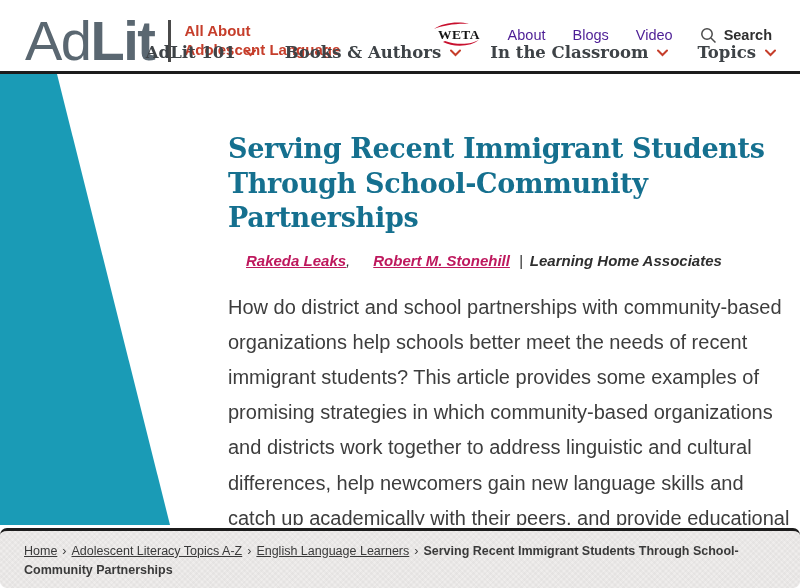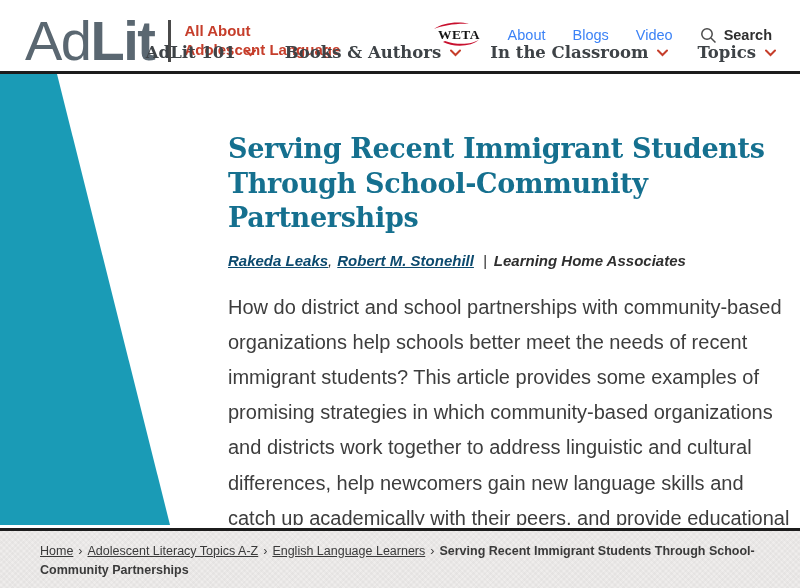--- a/index.html
+++ b/index.html
@@ -22,21 +22,21 @@
   .brand-ad { font-weight:400; }
   .brand-lit { font-weight:800; }
   .logo-divider { width:3px; height:42px; background:#4a4a4a; margin:0 13px 0 14px; }
   .tagline { color:#c63e2b; font-size:15px; font-weight:700; line-height:1.25; }
 
   .utility-nav {
     position:absolute; top:21px; right:28px;
     display:flex; align-items:center; gap:27px;
     font-size:14.5px; color:#2f2f2f;
   }
-  .utility-link { text-decoration:none; color:#3b82f6; cursor:pointer; }
+  .utility-link { text-decoration:none; color:#4c1d95; cursor:pointer; }
   .weta-logo { display:inline-block; cursor:pointer; }
   .search-btn { display:flex; align-items:center; gap:7px; cursor:pointer;font-weight:bold; }
 
   .main-nav {
     position:absolute; bottom:9px; right:24px;
     display:flex; align-items:center; gap:29px;
     font-family:"DejaVu Serif", serif;
     font-size:16.5px; font-weight:600; color:#3e4347;
   }
   .nav-item { display:flex; align-items:center; gap:9px; cursor:pointer; white-space:nowrap; }
@@ -47,38 +47,38 @@
     position:absolute; left:0; top:0; width:220px; height:451px;
     background:#1a9bb6;
     clip-path:polygon(0 0, 57px 0, 170px 100%, 0 100%);
   }
   .article-col { margin-left:228px; width:562px; padding-top:58px; }
   .article-title {
     font-family:"DejaVu Serif", serif; font-weight:700;
     font-size:27px; line-height:1.28; color:#15708f; letter-spacing:-0.3px;
   }
   .byline { margin-top:16px; font-size:15px; font-style:italic; color:#2f2f2f; }
-  .author-link { color:#0c4a6e; text-decoration:underline; font-weight:600; cursor:pointer; }
+  .author-link { color:#be185d; text-decoration:underline; font-weight:600; cursor:pointer;margin-left:18px; }
   .byline-sep { margin-right:5px; }
   .byline-pipe { margin:0 7px 0 9px; color:#2f2f2f; }
   .byline-affil { font-weight:600; }
   .article-intro {
     margin-top:21px; font-size:20px; line-height:1.76; color:#3d3d3d;
   }
 
   
   .breadcrumb-bar {
     position:absolute; left:0; bottom:0; width:800px; height:60px;
     border-top:3px solid #1c1c1c;
     background-color:#efedec;
     background-image:
       repeating-linear-gradient(45deg, rgba(0,0,0,0.022) 0 2px, transparent 2px 4px),
       repeating-linear-gradient(-45deg, rgba(0,0,0,0.022) 0 2px, transparent 2px 4px);
-    padding:11px 24px 0 40px;
-    font-size:12.5px; line-height:1.55; color:#3a3a3a;
+    padding:11px 24px 0 24px;
+    font-size:12.5px; line-height:1.55; color:#3a3a3a;border-radius:7px;
   }
   .crumb-link { color:#3a3a3a; text-decoration:underline; cursor:pointer; }
   .crumb-sep { margin:0 5px; color:#3a3a3a; }
   .crumb-current { font-weight:700; }
 </style>
 </head>
 <body>
 
 <div class="page">
 

